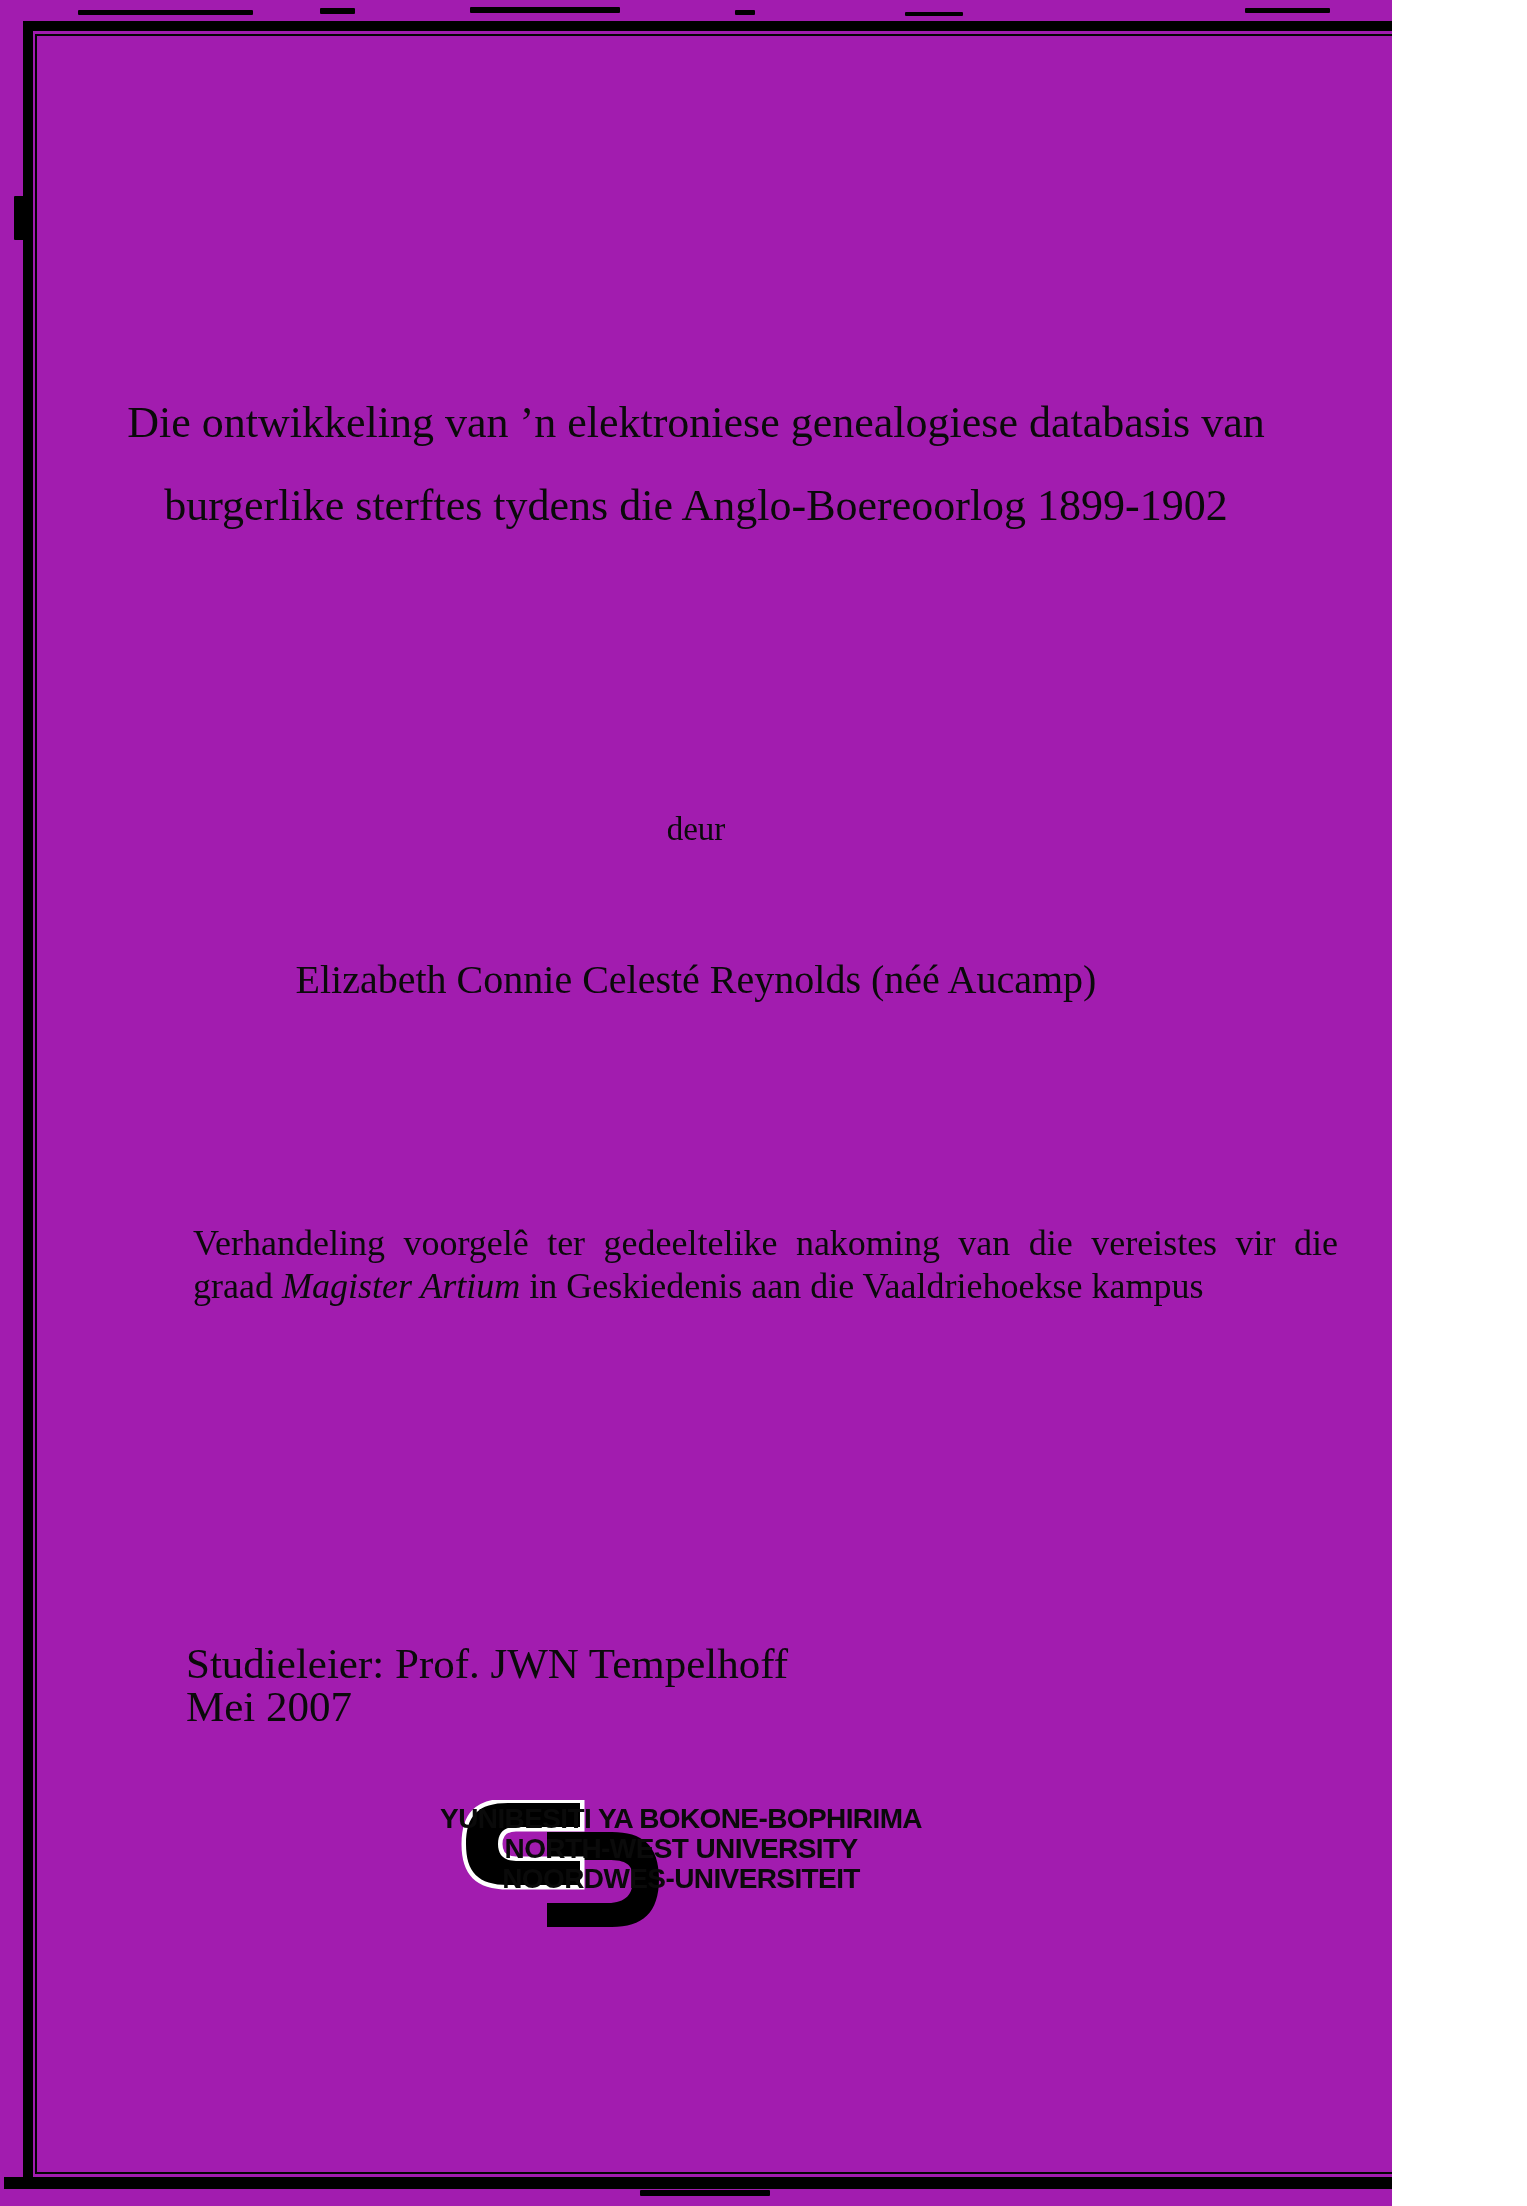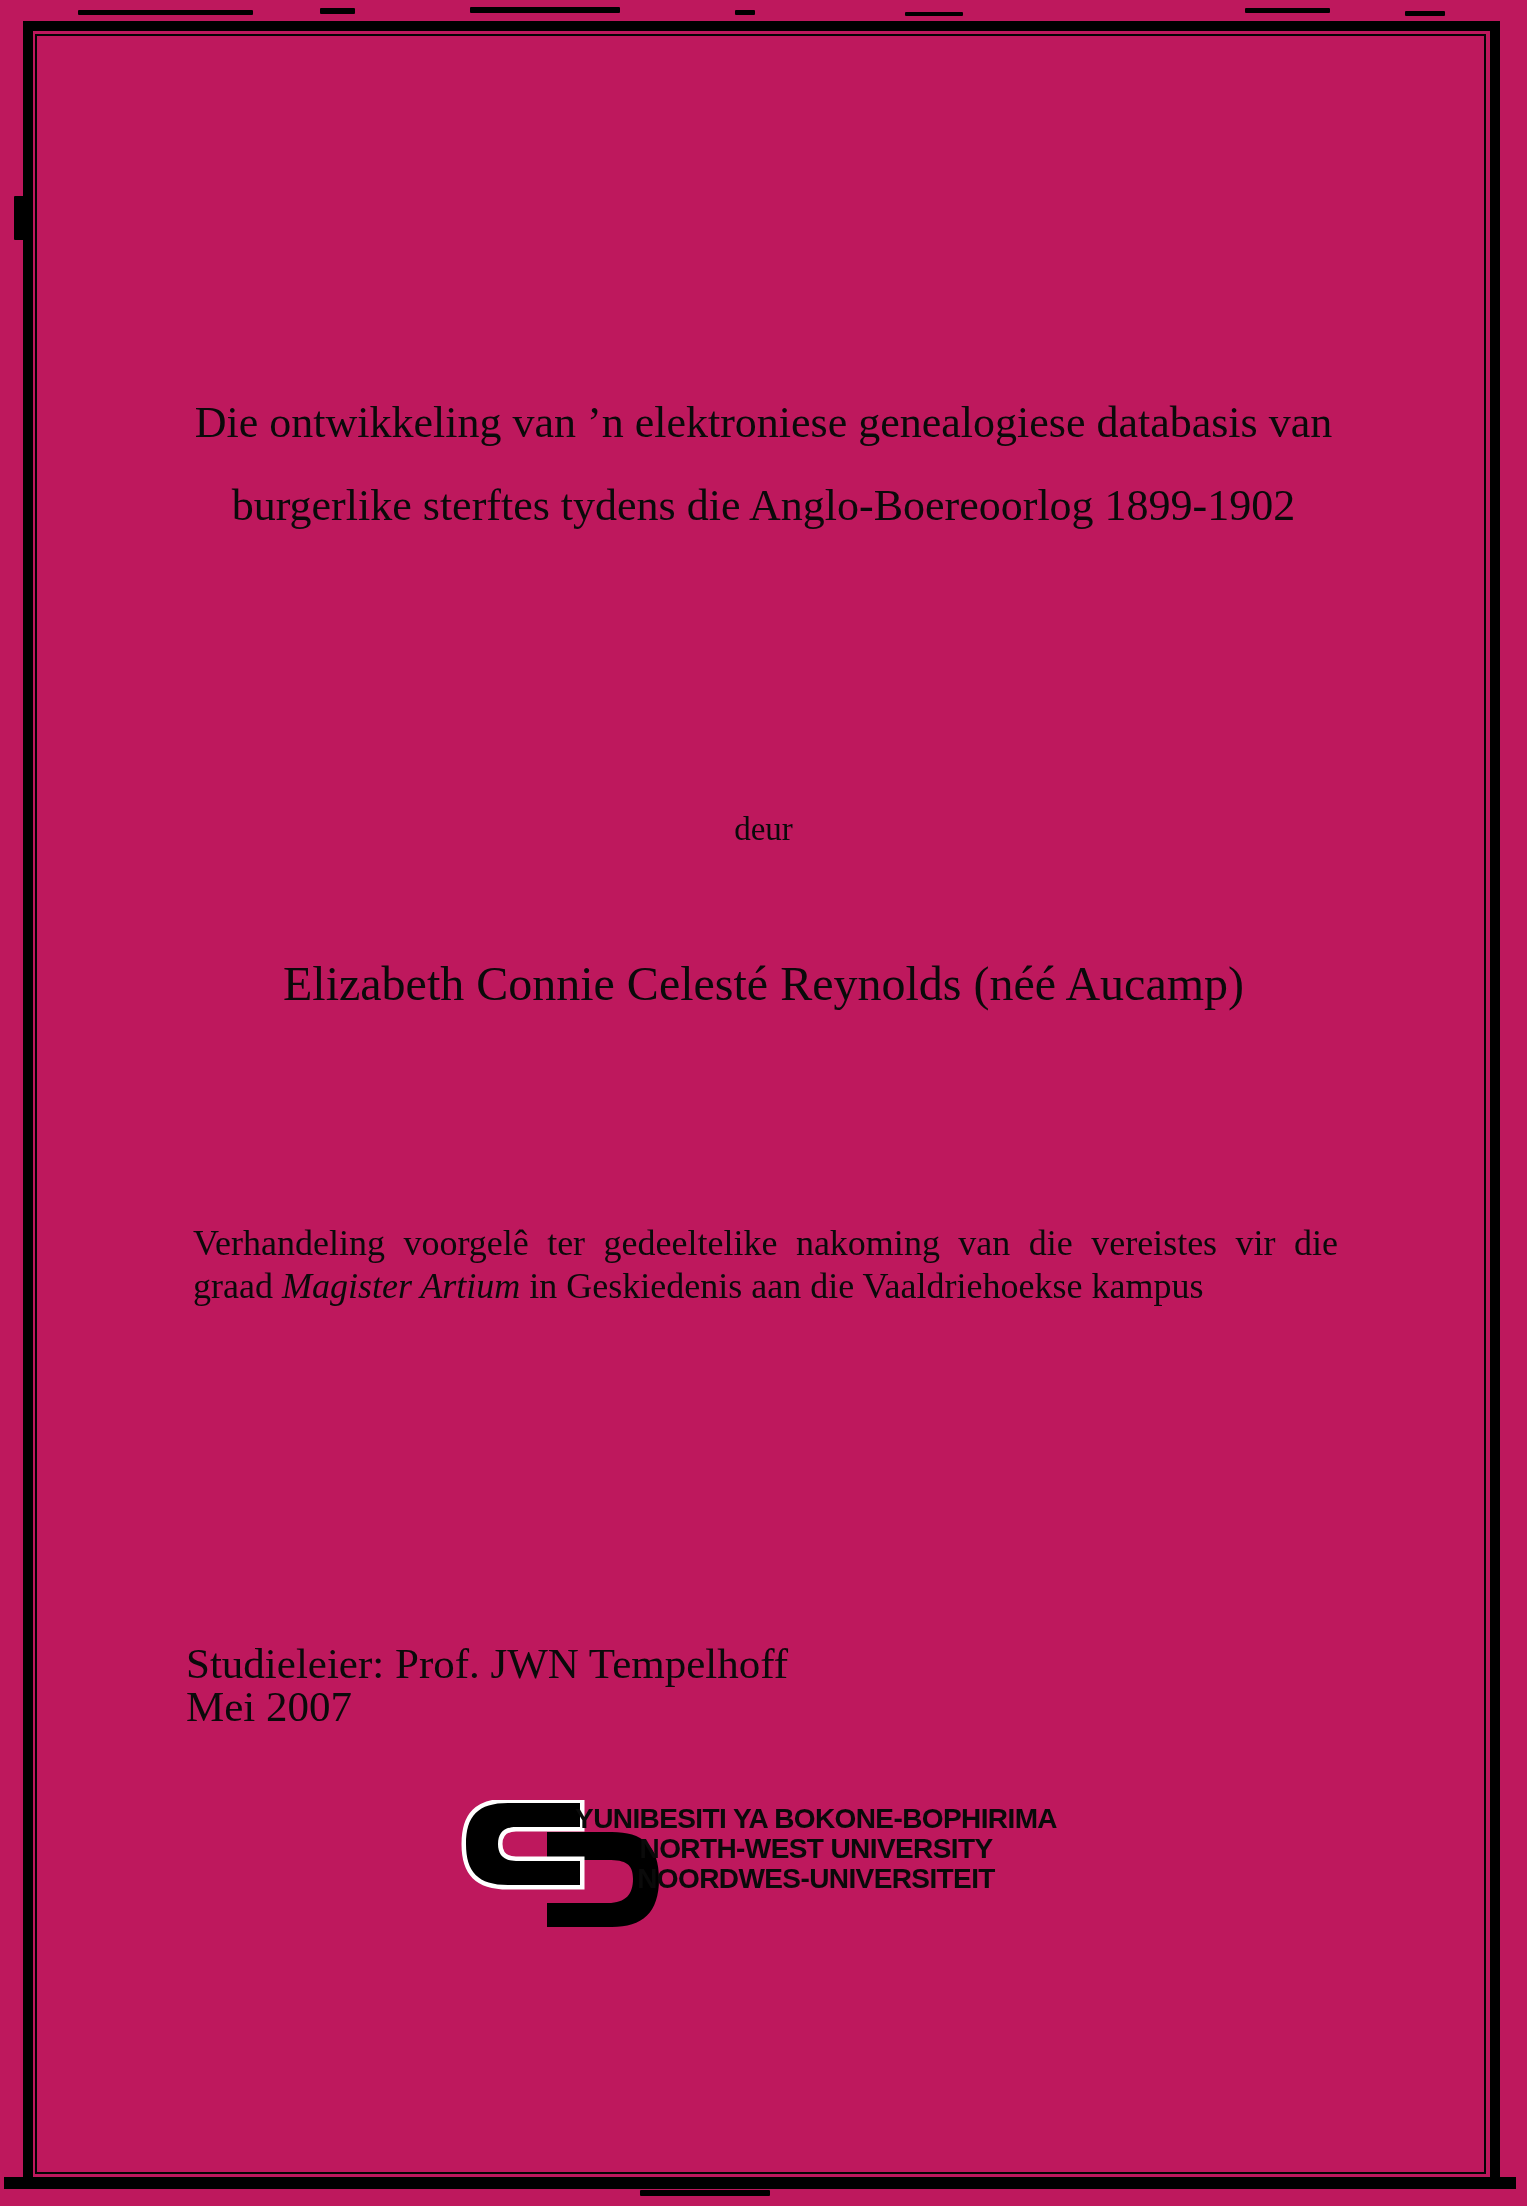--- a/index.html
+++ b/index.html
@@ -2,23 +2,23 @@
 <html><head>
 <meta charset="utf-8">
 <style>
   html, body {
     margin: 0;
     padding: 0;
     background: #ffffff;
   }
   .page {
     position: relative;
-    width: 1527px;
+    width: 1392px;
     height: 2206px;
-    background: #be185d;
+    background: #a21caf;
     color: #0a0a0a;
     font-family: "Liberation Serif", serif;
     overflow: hidden;
   }
   
   .frame-outer {
     position: absolute;
     left: 23px; top: 21px;
     width: 1477px; height: 2167px;
     box-sizing: border-box;
@@ -67,21 +67,21 @@
     top: 813px;
     text-align: center;
     font-size: 33px;
     line-height: 1;
   }
   .author {
     position: absolute;
     left: 0; width: 100%;
     top: 960px;
     text-align: center;
-    font-size: 48px;
+    font-size: 40px;
     line-height: 1;
     white-space: nowrap;
   }
   .statement {
     position: absolute;
     left: 193px; top: 1222px;
     width: 1145px;
     font-size: 36px;
     line-height: 42.5px;
   }

